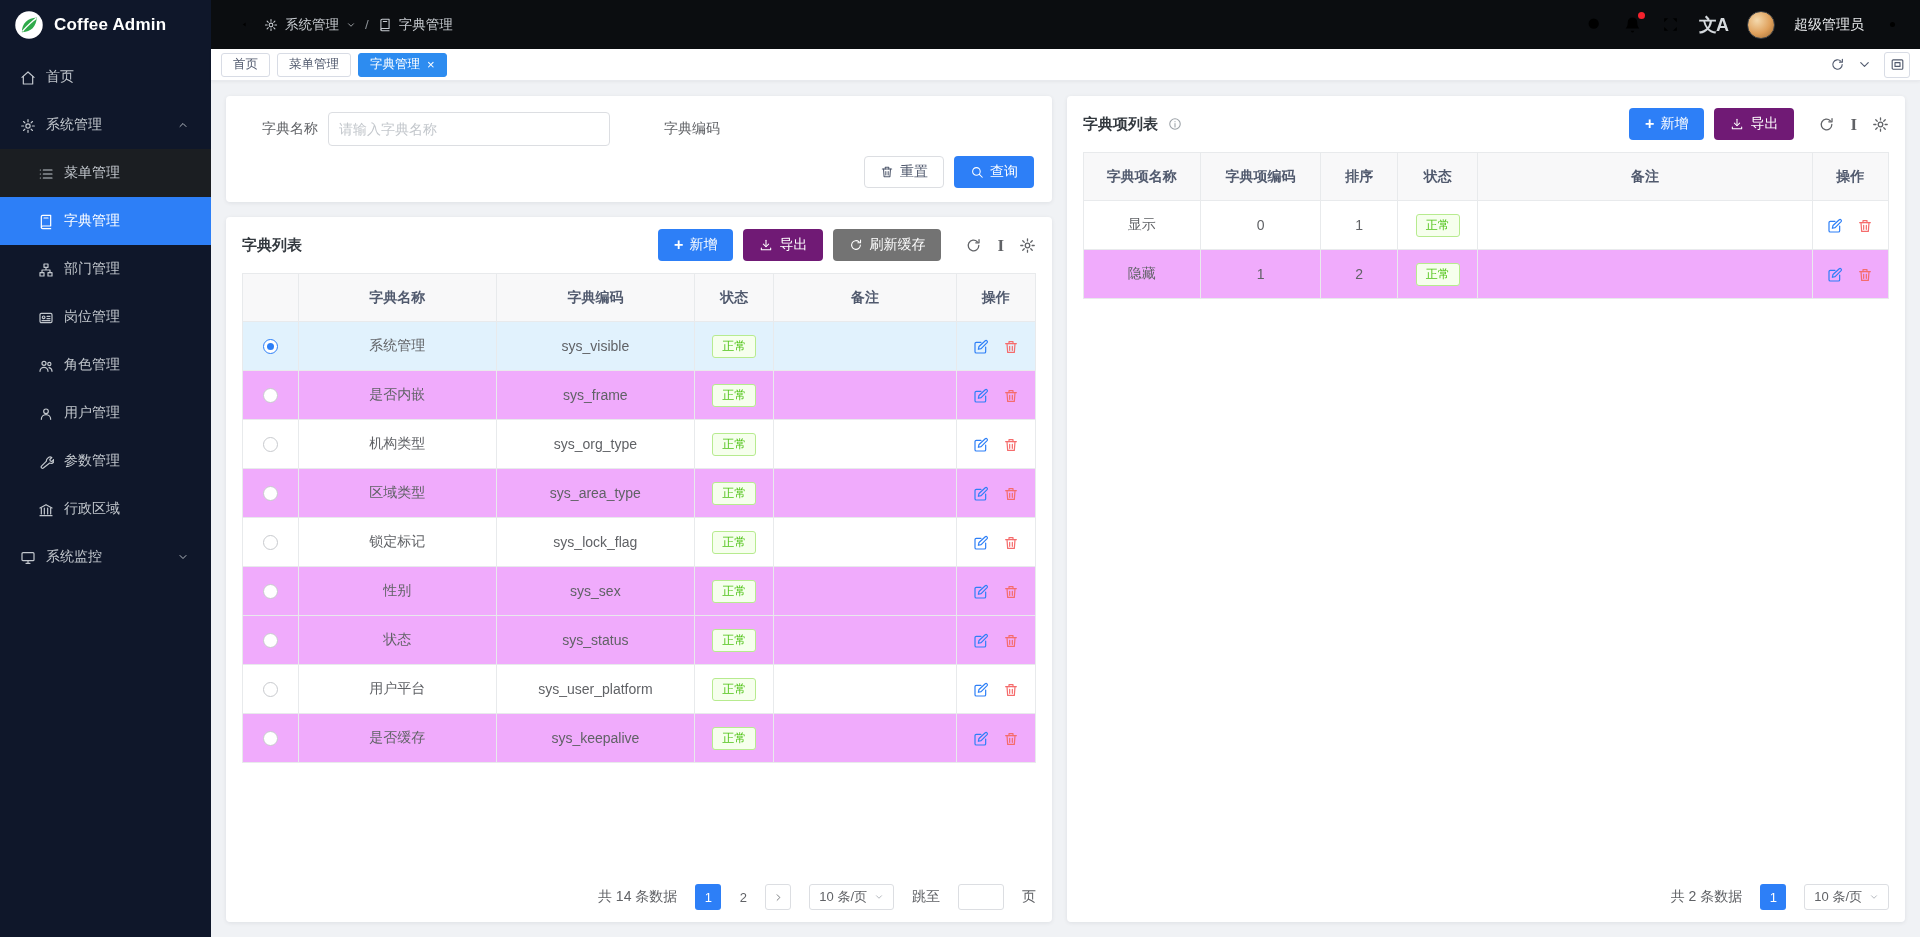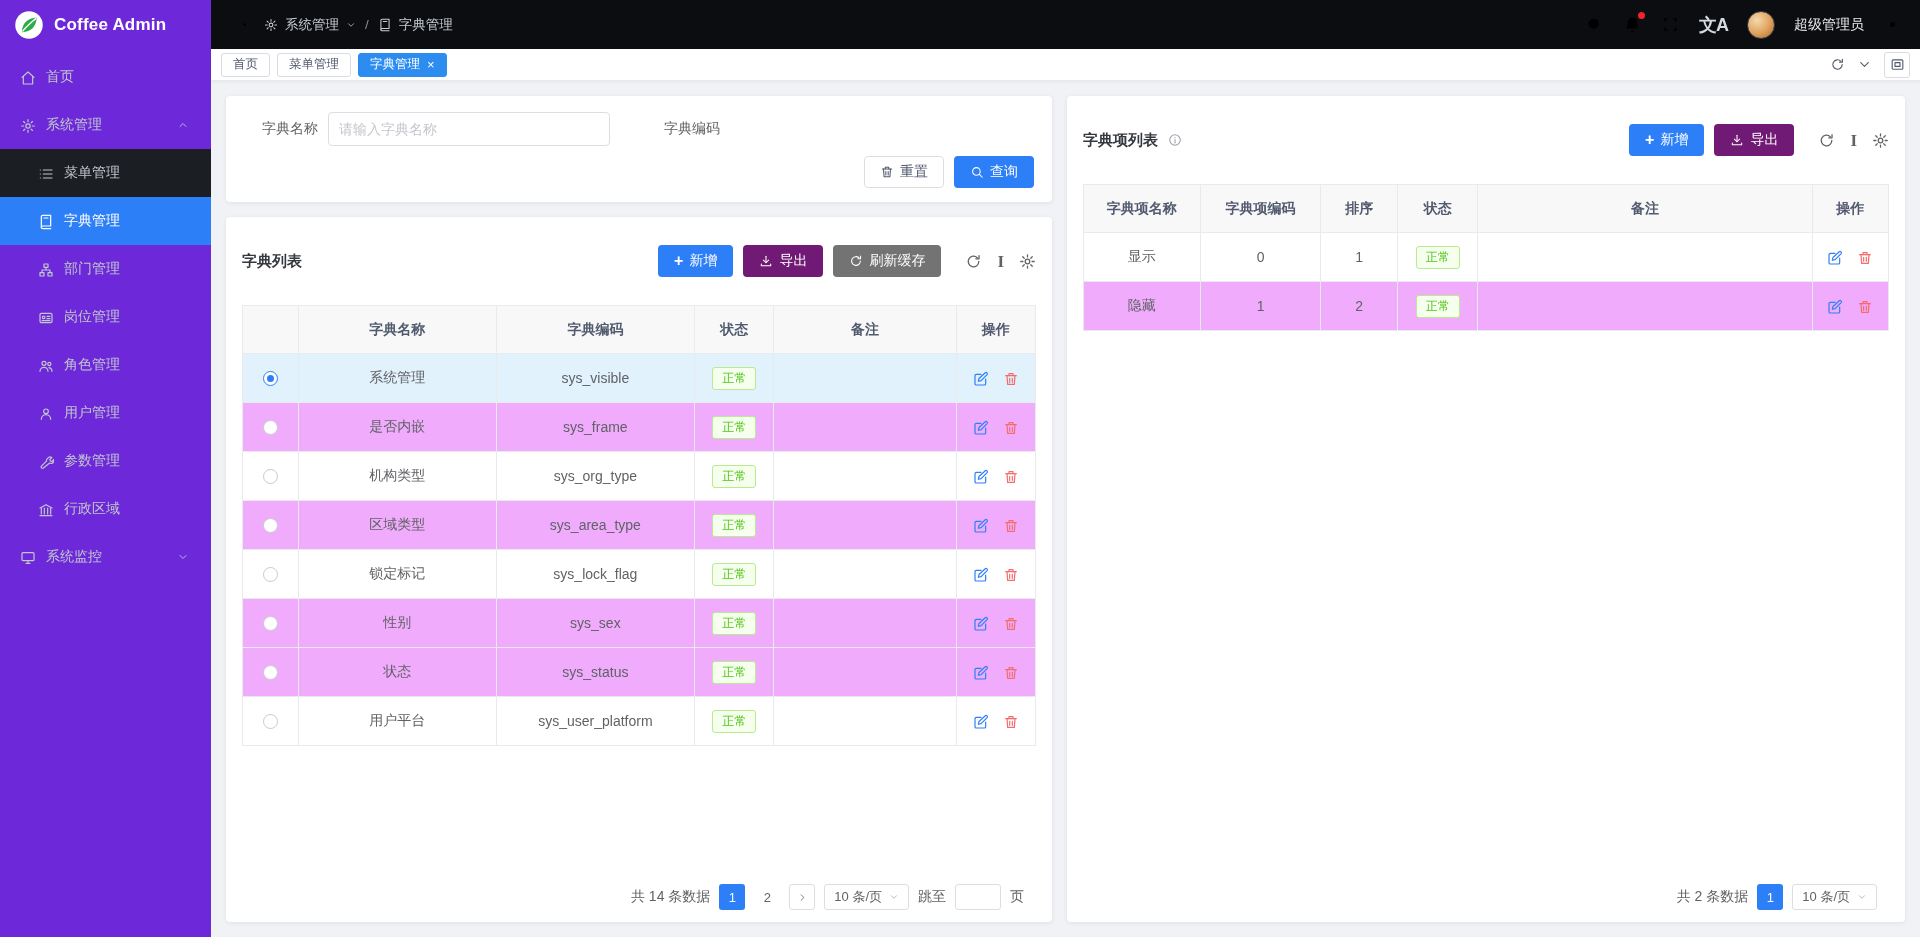--- a/index.html
+++ b/index.html
@@ -2,21 +2,21 @@
 <html><head>
 <meta charset="utf-8">
 <style>
   *{margin:0;padding:0;box-sizing:border-box}
   html,body{width:1920px;height:937px;overflow:hidden}
   body{font-family:"Liberation Sans","DejaVu Sans",sans-serif;font-size:14px;color:#515a6e;background:#f0f2f5}
   .ic{width:16px;height:16px;fill:none;stroke:currentColor;stroke-width:1.8;stroke-linecap:round;stroke-linejoin:round;display:inline-block;vertical-align:middle}
   .app{display:flex;height:100%}
 
   
-  .sidebar{width:211px;flex:0 0 211px;background:#6d28d9;display:flex;flex-direction:column}
+  .sidebar{width:211px;flex:0 0 211px;background:#0f172a;display:flex;flex-direction:column}
   .logo{height:49px;display:flex;align-items:center;gap:10px;padding:0 14px;cursor:pointer}
   .logo-mark svg{width:30px;height:30px;display:block}
   .logo-text{color:#fff;font-size:17px;font-weight:700;letter-spacing:.2px}
   .side-nav{flex:1;padding-top:4px;overflow:hidden}
   .side-item{height:48px;display:flex;align-items:center;gap:10px;padding:0 20px;color:#c2c7cd;font-size:14px;cursor:pointer}
   .side-item .ic{width:16px;height:16px;flex:0 0 16px}
   .side-item.lvl2{padding-left:38px}
   .side-item.hover{background:#1b1e22}
   .side-item.active{background:#2d7ff7;color:#fff}
   .side-item .chev{margin-left:auto;display:inline-flex}
@@ -66,21 +66,21 @@
   .btn{height:32px;padding:0 15px;border-radius:4px;border:1px solid transparent;display:inline-flex;align-items:center;gap:6px;font-size:14px;cursor:pointer;background:#fff;font-family:inherit;white-space:nowrap}
   .btn .ic{width:14px;height:14px}
   .btn-default{border-color:#dcdee2;color:#515a6e}
   .btn-primary{background:#2d7ff7;color:#fff}
   .btn-warn{background:#701a75;color:#fff}
   .btn-success{background:#737373;color:#fff}
   .plus-glyph{font-size:16px;font-weight:700;line-height:1}
 
   
   .list-card{flex:1;display:flex;flex-direction:column;min-height:0}
-  .card-head{display:flex;align-items:center;padding:28px 16px;gap:10px}
+  .card-head{display:flex;align-items:center;padding:12px 16px;gap:10px}
   .card-title{font-size:15px;font-weight:700;color:#33393f;white-space:nowrap}
   .head-right{margin-left:auto;display:flex;align-items:center;gap:10px}
   .tools{display:flex;align-items:center;gap:15px;color:#606266;margin-left:14px}
   .tools .ic{width:17px;height:17px;cursor:pointer}
   .i-text{font-family:"Liberation Serif","DejaVu Serif",serif;font-size:17px;font-weight:700;cursor:pointer;line-height:1}
   .info-ic{color:#9aa0a6;display:inline-flex}
   .info-ic .ic{width:14px;height:14px}
   .spacer{flex:1}
 
   
@@ -92,21 +92,21 @@
   .radio{display:inline-block;width:15px;height:15px;border:1px solid #c8cace;border-radius:50%;background:#fff;vertical-align:middle;position:relative;cursor:pointer}
   .radio.checked{border-color:#2d7ff7}
   .radio.checked::after{content:'';position:absolute;inset:3px;border-radius:50%;background:#2d7ff7}
   .badge{display:inline-block;padding:1px 9px;font-size:12px;color:#52c41a;background:#f6ffed;border:1px solid #b7eb8f;border-radius:3px;line-height:19px}
   .op{display:inline-flex;cursor:pointer;margin:0 7px;vertical-align:middle}
   .op .ic{width:16px;height:16px}
   .op-edit{color:#2d7ff7}
   .op-del{color:#f56c6c}
 
   
-  .pager{display:flex;align-items:center;justify-content:flex-end;gap:9px;padding:12px 28px;font-size:14px;color:#606266}
+  .pager{display:flex;align-items:center;justify-content:flex-end;gap:18px;padding:12px 16px;font-size:14px;color:#606266}
   .pg{min-width:26px;height:26px;display:inline-flex;align-items:center;justify-content:center;border-radius:3px;cursor:pointer;font-size:13px;color:#606266}
   .pg-active{background:#2d7ff7;color:#fff}
   .pg-btn{border:1px solid #dcdee2;background:#fff}
   .pg .ic{width:11px;height:11px}
   .pg-pages{display:inline-flex;gap:9px}
   .pg-size{height:26px;border:1px solid #dcdee2;border-radius:3px;display:inline-flex;align-items:center;gap:7px;padding:0 9px;font-size:13px;cursor:pointer;background:#fff}
   .pg-size .ic{width:10px;height:10px;color:#9aa0a6}
   .jump-input{width:46px;height:26px;border:1px solid #dcdee2;border-radius:3px;text-align:center;outline:none;font-family:inherit;font-size:13px}
 </style>
 </head>
@@ -571,20 +571,36 @@
                     </span><span class="op op-del">
                       <svg class="ic">
                         <use href="#i-trash"></use>
                       </svg>
                     </span></td>
                 </tr>
                 <tr class="">
                   <td><span class="radio"></span></td>
                   <td>用户平台</td>
                   <td>sys_user_platform</td>
+                  <td><span class="badge">正常</span></td>
+                  <td></td>
+                  <td><span class="op op-edit">
+                      <svg class="ic">
+                        <use href="#i-edit"></use>
+                      </svg>
+                    </span><span class="op op-del">
+                      <svg class="ic">
+                        <use href="#i-trash"></use>
+                      </svg>
+                    </span></td>
+                </tr>
+                <tr class="stripe">
+                  <td><span class="radio"></span></td>
+                  <td>是否缓存</td>
+                  <td>sys_keepalive</td>
                   <td><span class="badge">正常</span></td>
                   <td></td>
                   <td><span class="op op-edit">
                       <svg class="ic">
                         <use href="#i-edit"></use>
                       </svg>
                     </span><span class="op op-del">
                       <svg class="ic">
                         <use href="#i-trash"></use>
                       </svg>

